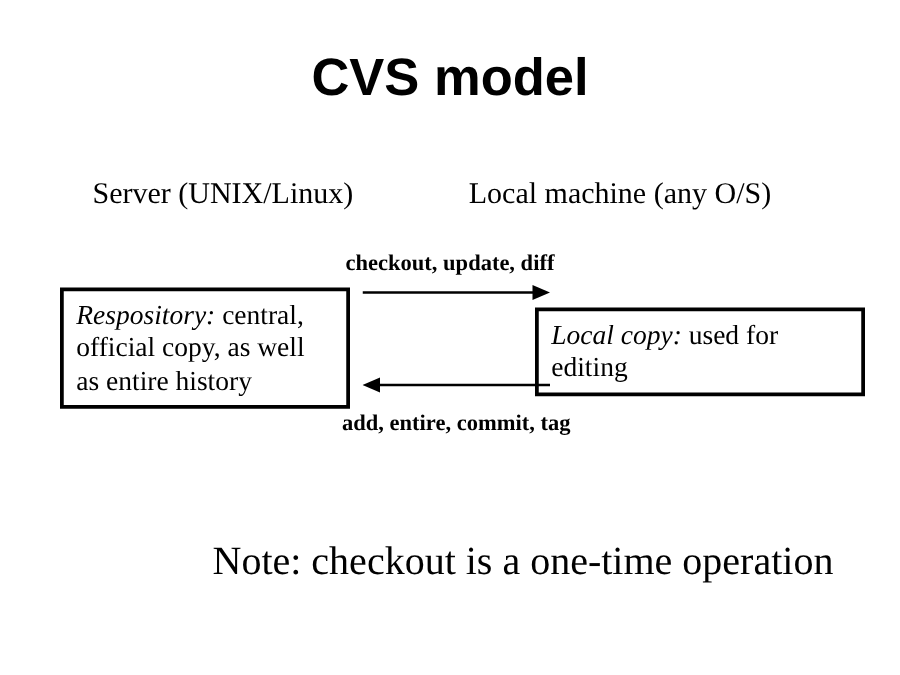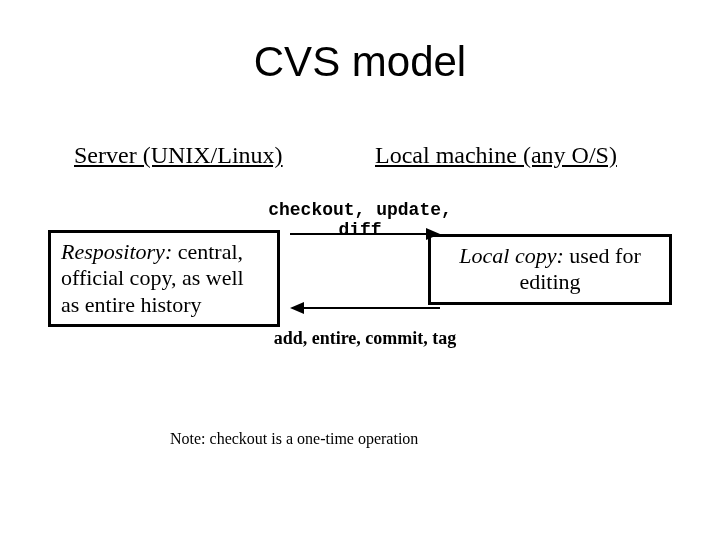--- a/index.html
+++ b/index.html
@@ -12,73 +12,72 @@
     color: #000;
     position: relative;
   }
   .title {
     position: absolute;
     top: 38px;
     left: 0;
     width: 720px;
     text-align: center;
     font-family: Arial, Helvetica, sans-serif;
-    font-weight: normal;
+    font-weight: bold;
     font-size: 42px;
   }
   .col-heading {
     position: absolute;
     font-size: 24px;
-    text-decoration: underline;
   }
   .box {
     position: absolute;
     border: 3px solid #000;
     padding: 6px 10px;
     font-size: 22px;
     line-height: 1.2;
     box-sizing: border-box;
   }
   .box .lead {
     font-style: italic;
   }
   .arrow-label {
     position: absolute;
     font-weight: bold;
     font-size: 18px;
     text-align: center;
   }
   .note {
     position: absolute;
-    font-size: 16px;
+    font-size: 32px;
   }
   svg.arrow {
     position: absolute;
   }
 </style>
 </head>
 <body>
 
 <div class="title">CVS model</div>
 
 <div class="col-heading" style="left:74px; top:142px;">Server (UNIX/Linux)</div>
 <div class="col-heading" style="left:375px; top:142px;">Local machine (any O/S)</div>
 
-<div class="arrow-label" style="left:250px; top:200px; width:220px;font-family:Liberation Mono, monospace;">checkout, update, diff</div>
+<div class="arrow-label" style="left:250px; top:200px; width:220px;">checkout, update, diff</div>
 
 <svg class="arrow" style="left:290px; top:224px;" width="150" height="20">
   <line x1="0" y1="10" x2="140" y2="10" stroke="#000" stroke-width="2"></line>
   <polygon points="150,10 136,4 136,16" fill="#000"></polygon>
 </svg>
 
 <div class="box" style="left:48px; top:230px; width:232px;">
   <span class="lead">Respository:</span><span>  central, official copy, as well as entire history</span>
 </div>
 
-<div class="box" style="left:428px; top:234px; width:244px;text-align:center;">
+<div class="box" style="left:428px; top:246px; width:264px;">
   <span class="lead">Local copy:</span><span>  used for editing</span>
 </div>
 
 <svg class="arrow" style="left:290px; top:298px;" width="150" height="20">
   <line x1="10" y1="10" x2="150" y2="10" stroke="#000" stroke-width="2"></line>
   <polygon points="0,10 14,4 14,16" fill="#000"></polygon>
 </svg>
 
 <div class="arrow-label" style="left:250px; top:328px; width:230px;">add, entire, commit, tag</div>
 

